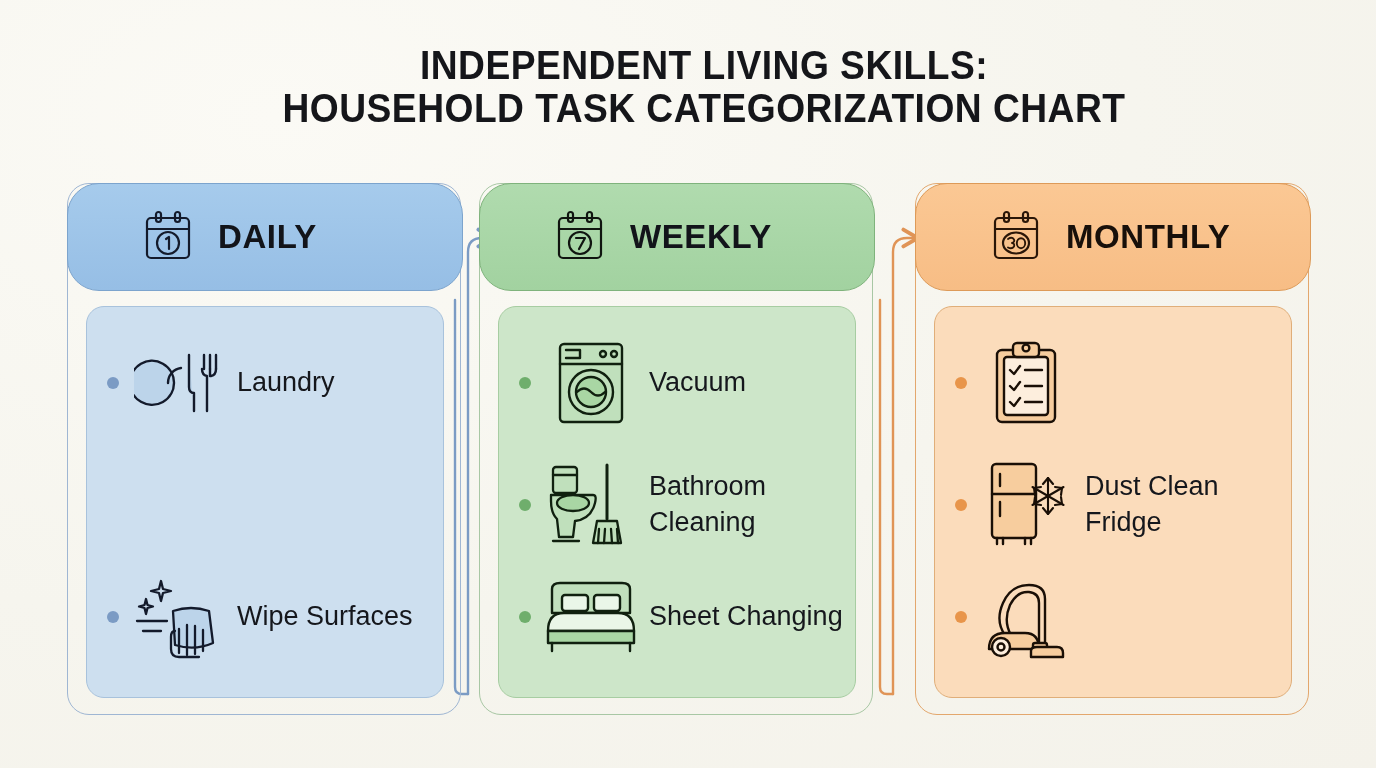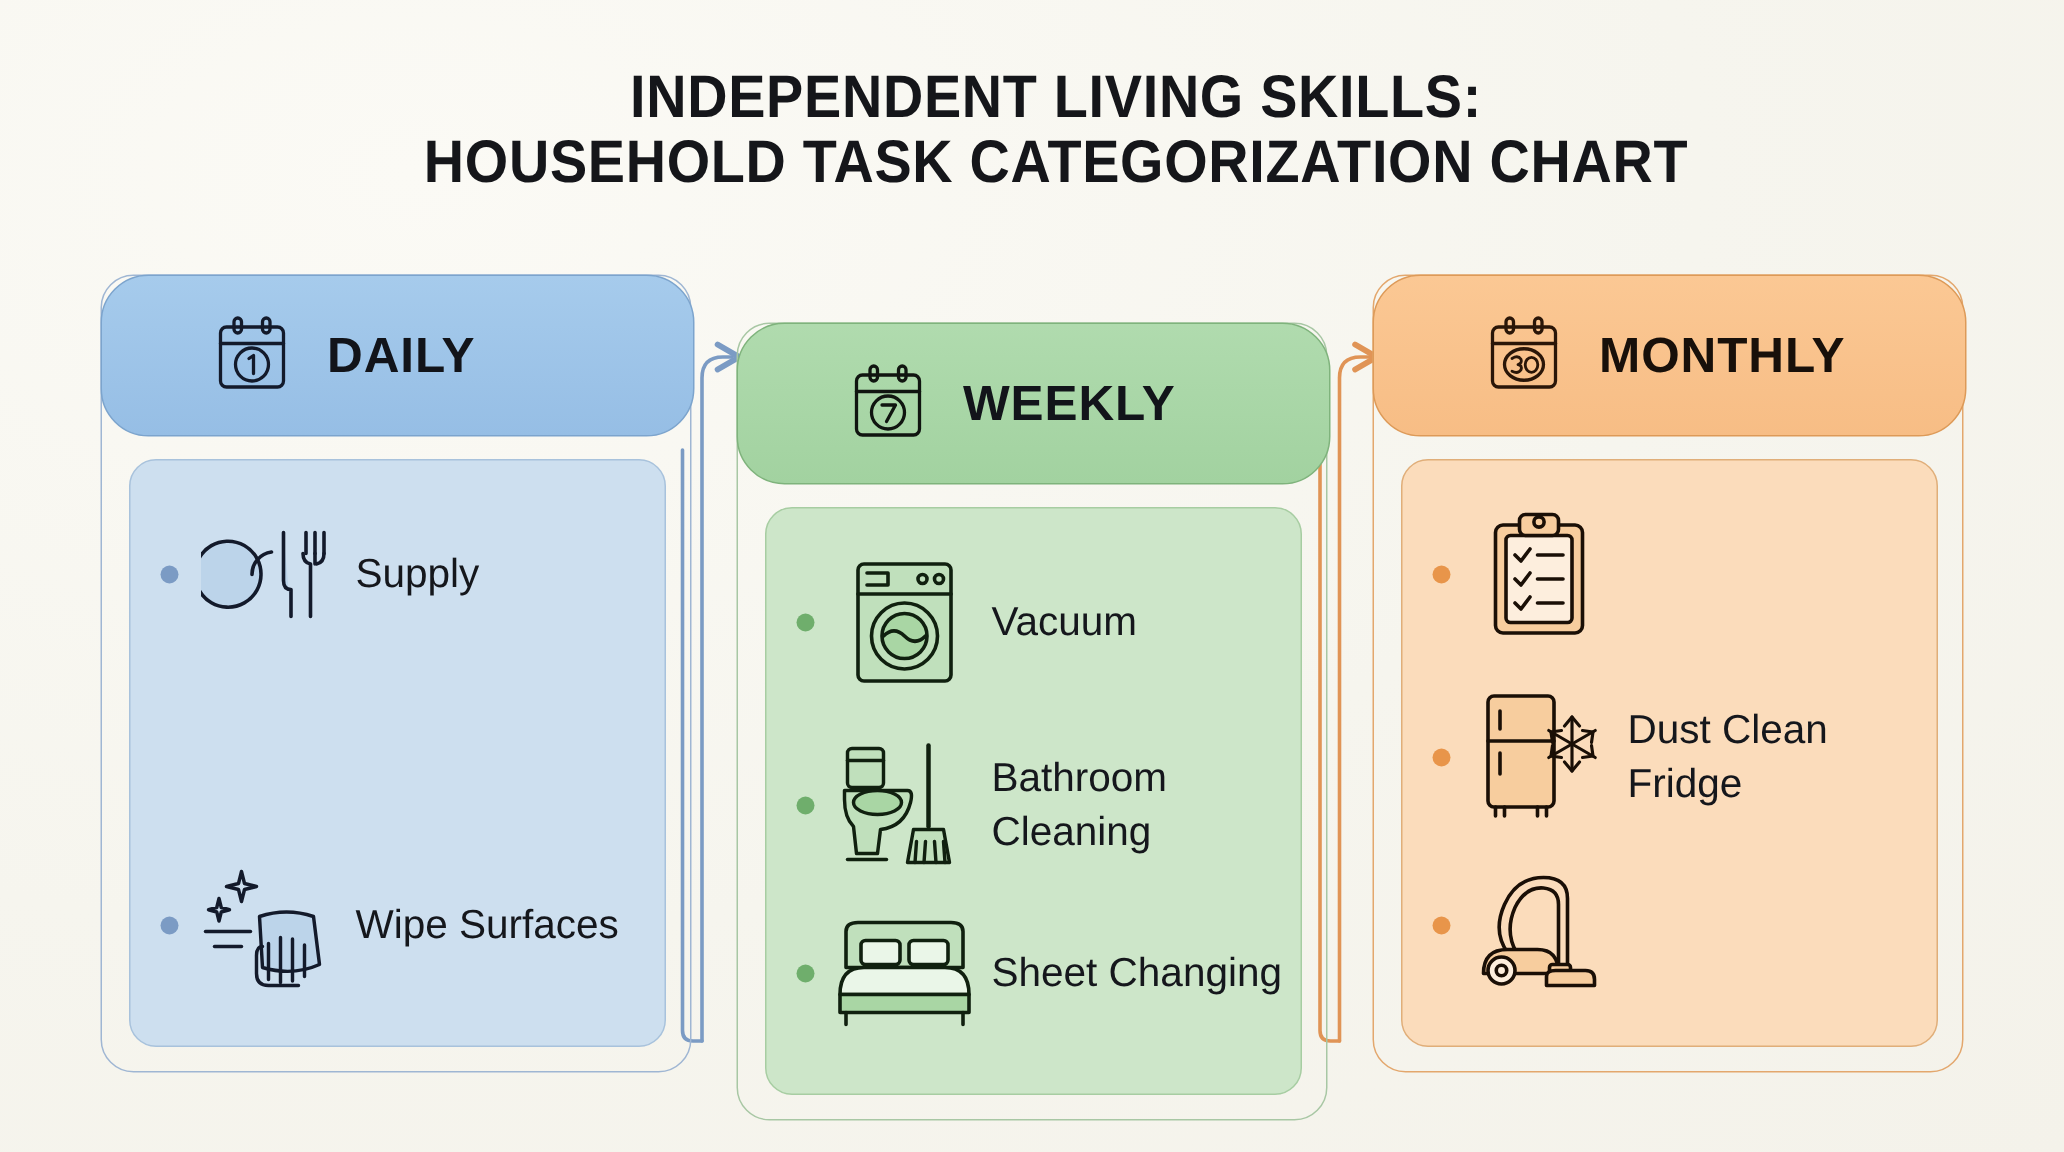--- a/index.html
+++ b/index.html
@@ -56,21 +56,21 @@
     position: absolute;
     top: 0;
     width: 394px;
     height: 532px;
     border-radius: 22px;
     box-sizing: border-box;
     border: 1.6px solid #c9cbc6;
     background: transparent;
   }
   .card.daily   { left: 67px;  border-color: #9fb6d3; }
-  .card.weekly  { left: 491px; border-color: #a8c7a4; margin-top: 32px; }
+  .card.weekly  { left: 479px; border-color: #a8c7a4; }
   .card.monthly { left: 915px; border-color: #e3a76d; }
 
   .header-pill {
     position: absolute;
     left: -1px;
     top: -1px;
     width: 396px;
     height: 108px;
     border-radius: 32px;
     box-sizing: border-box;
@@ -227,21 +227,21 @@
               <svg width="90" height="80" viewBox="0 0 90 80">
                 <g fill="none" stroke="#131a2b" stroke-width="2.4" stroke-linecap="round" stroke-linejoin="round">
                   <path d="M40 40 A22 22 0 1 1 40 39.6" fill="#bcd4ea"></path>
                   <path d="M34 40 A15 15 0 0 1 47 25"></path>
                   <path d="M55 12 L55 44 Q55 50 60 50 L60 68" fill="#bcd4ea"></path>
                   <path d="M70 12 L70 26 M76 12 L76 26 M82 12 L82 26"></path>
                   <path d="M68 26 Q68 32 73 33 L73 68 M76 33 L76 26 M82 26 Q82 32 77 33"></path>
                 </g>
               </svg>
             </span>
-            <span class="task-label">Supply</span>
+            <span class="task-label">Laundry</span>
           </div>
 
 
           <div class="task task-3">
             <span class="bullet"></span>
             <span class="task-icon">
               <svg width="92" height="84" viewBox="0 0 92 84">
                 <g fill="none" stroke="#131a2b" stroke-width="2.3" stroke-linecap="round" stroke-linejoin="round">
                   <path d="M28 6 L30 14 L38 16 L30 18 L28 26 L26 18 L18 16 L26 14 Z" fill="none"></path>
                   <path d="M13 24 L14.5 30 L20 31.5 L14.5 33 L13 39 L11.5 33 L6 31.5 L11.5 30 Z"></path>

